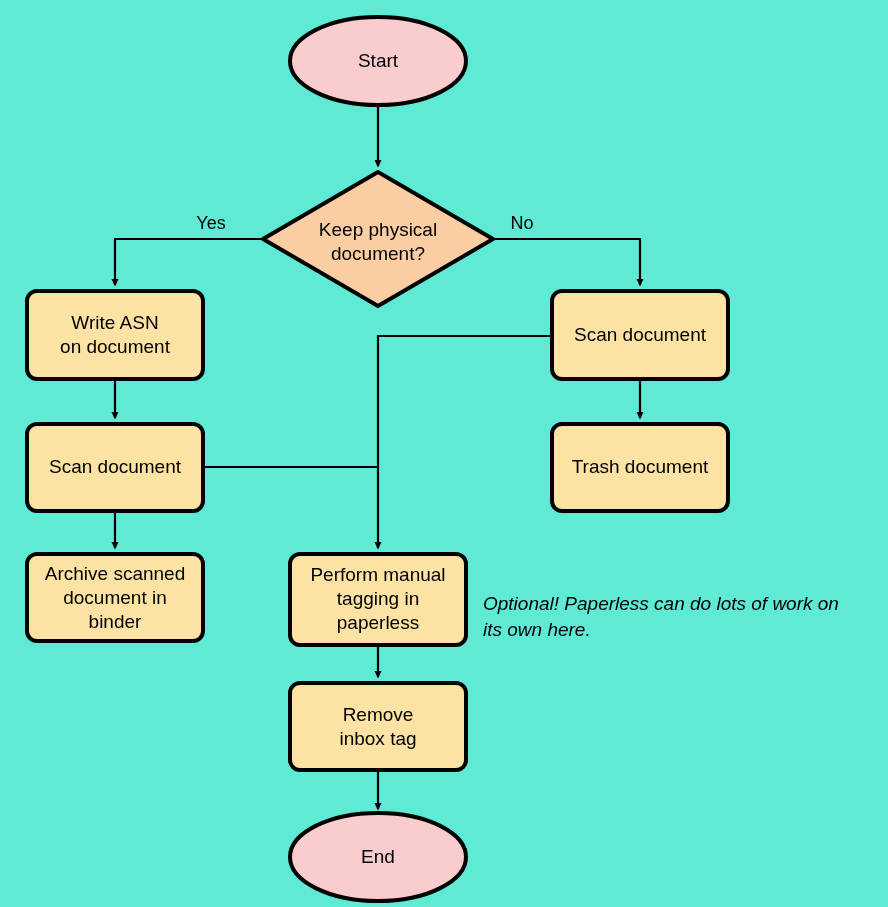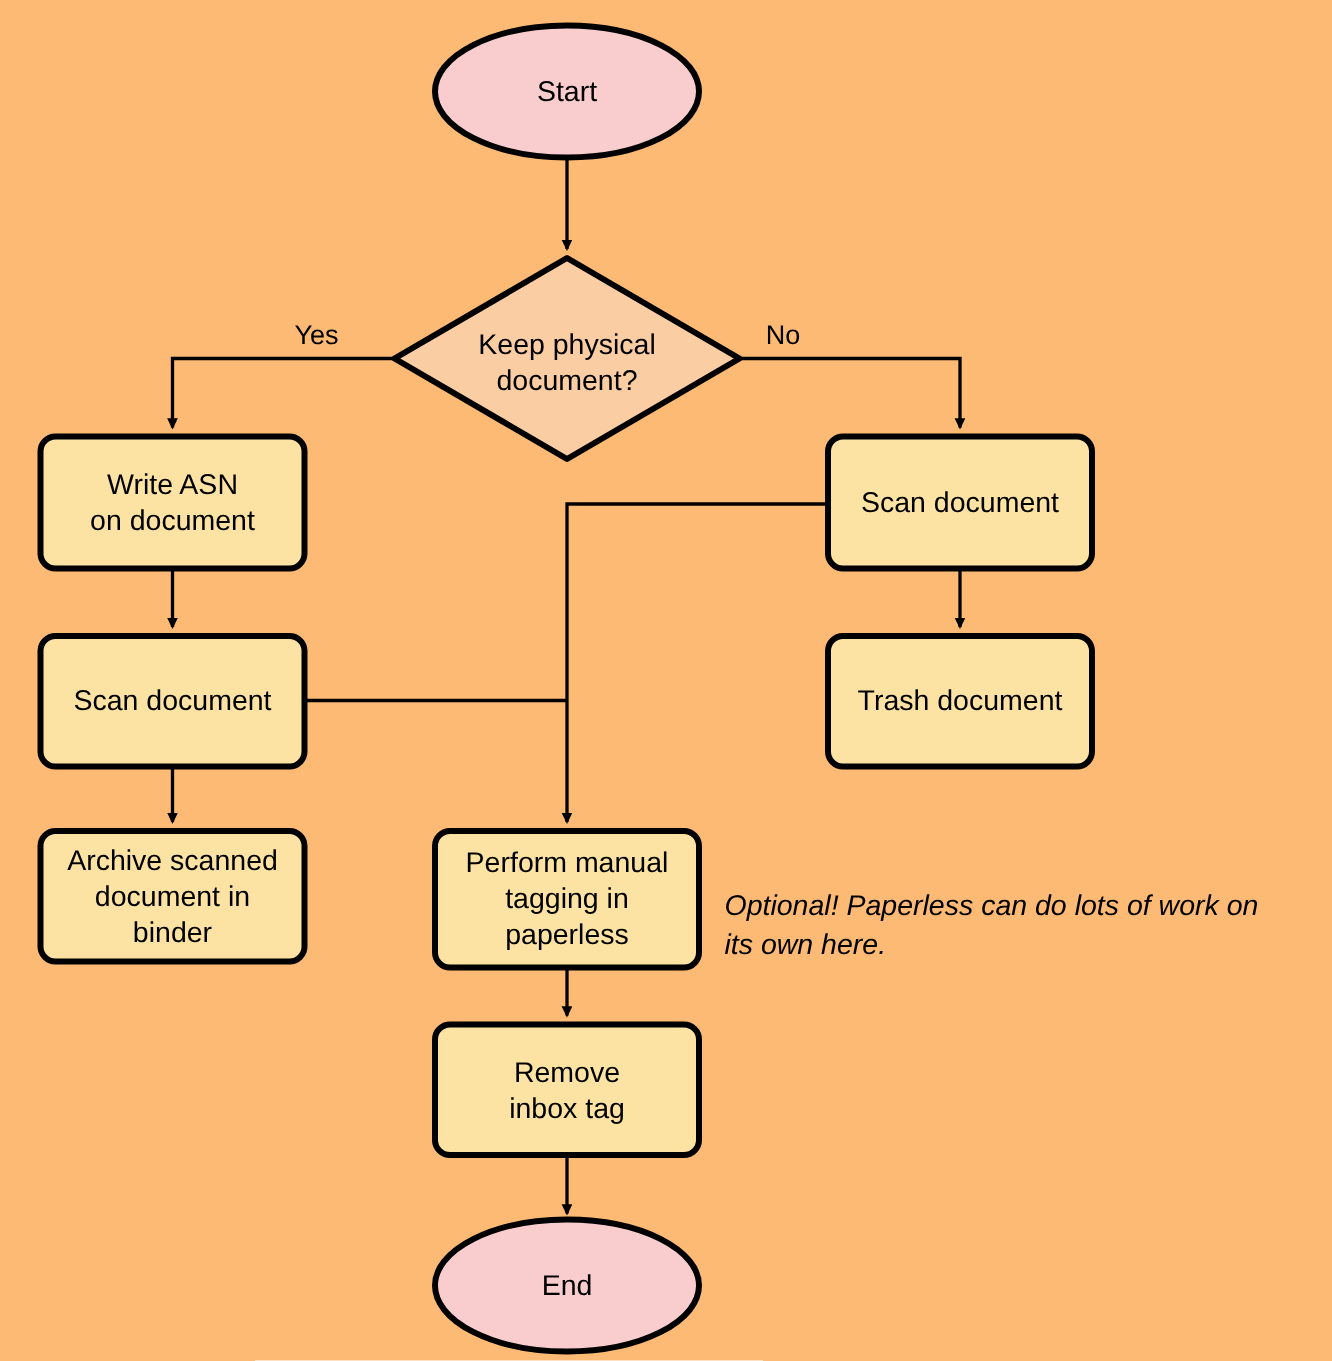--- a/index.html
+++ b/index.html
@@ -8,21 +8,21 @@
     padding: 0;
     background: #ffffff;
   }
   body {
     font-family: "Liberation Sans", sans-serif;
   }
   #canvas {
     position: relative;
     width: 888px;
     height: 907px;
-    background: #fdba74;
+    background: #5eead4;
     overflow: hidden;
   }
   #flow-svg {
     position: absolute;
     top: 0;
     left: 0;
     width: 888px;
     height: 907px;
   }
   .node-label {

